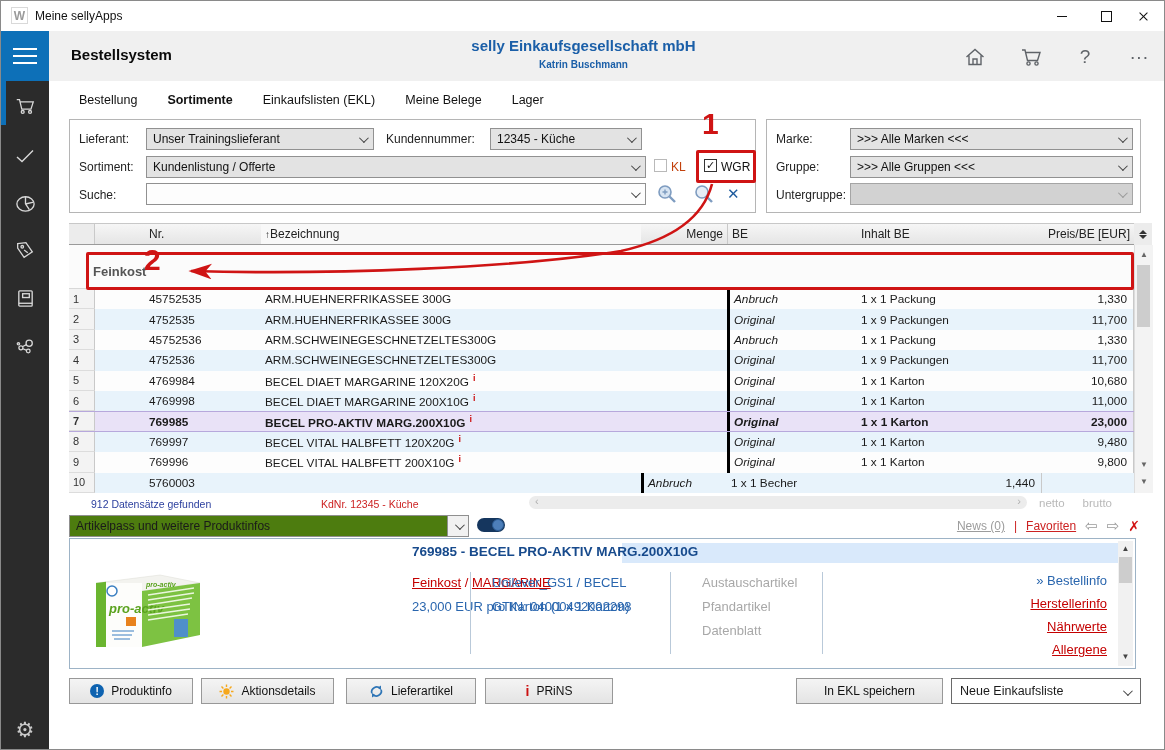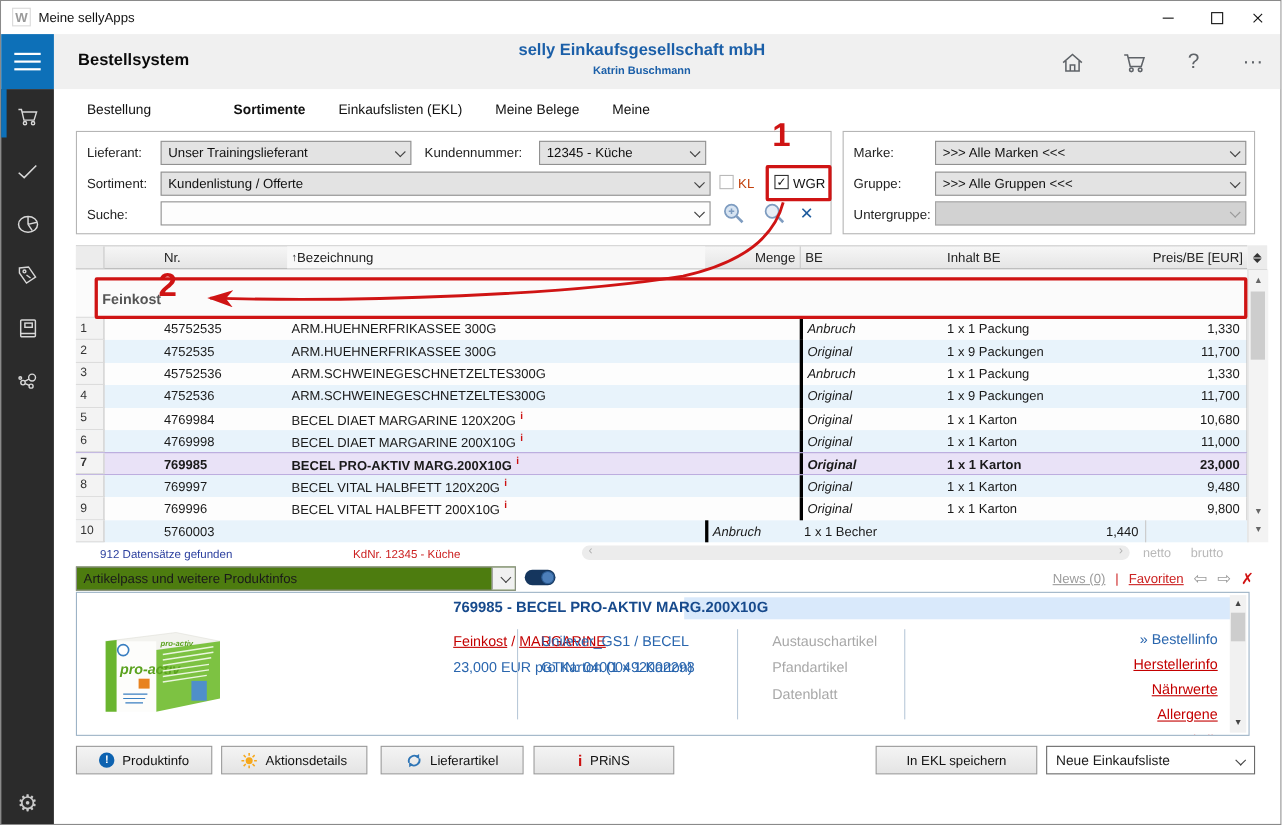--- a/index.html
+++ b/index.html
@@ -30,21 +30,21 @@
   .hicon svg{stroke:#5f6368;fill:none;stroke-width:1.4px;}
   .htext{font-size:19px;color:#5f6368;font-weight:400;}
   
   .sidebar{left:0;top:80px;width:48px;height:670px;background:#2b2b2b;}
   .side-indicator{left:0;top:80px;width:5px;height:44px;background:#0d70b8;}
   .sicon{left:0;width:48px;height:34px;display:flex;align-items:center;justify-content:center;}
   .sicon svg{stroke:#d8d8d8;fill:none;stroke-width:1.4px;}
   .gear{color:#c9c9c9;font-size:21px;}
   
   .tabs{left:78px;top:92px;display:flex;gap:30px;font-size:12.5px;color:#111;}
-  .tab.active{font-weight:bold;margin-left:45px;}
+  .tab.active{font-weight:bold;}
   
   .fbox{border:1px solid #b5b5b5;background:#fff;box-sizing:border-box;}
   .flabel{font-size:12px;color:#222;}
   .combo{box-sizing:border-box;height:22px;border:1px solid #919191;background:#e3e3e3;
          font-size:12px;color:#111;display:flex;align-items:center;padding-left:6px;position:absolute;}
   .combo.white{background:#fdfdfd;}
   .combo.disabled{background:#d2d2d2;border-color:#a5a5a5;}
   .chev{position:absolute;right:7px;top:7px;width:6px;height:6px;border-right:1.6px solid #444;
         border-bottom:1.6px solid #444;transform:rotate(45deg) translateY(-2px);}
   .combo.disabled .chev{border-color:#9a9a9a;}
@@ -232,21 +232,21 @@
   </div>
   <div class="abs sicon" style="top:712px">
     <span class="gear">⚙</span>
   </div>
 
   <div class="abs tabs">
     <span class="tab">Bestellung</span>
     <span class="tab active">Sortimente</span>
     <span class="tab">Einkaufslisten (EKL)</span>
     <span class="tab">Meine Belege</span>
-    <span class="tab">Meine</span>
+    <span class="tab">Lager</span>
   </div>
 
   <div class="abs fbox" style="left:68px;top:118px;width:687px;height:94px"></div>
   <div class="abs flabel" style="left:78px;top:131px">Lieferant:</div>
   <div class="combo" style="left:145px;top:127px;width:228px">
       <span>Unser Trainingslieferant</span>
       <i class="chev"></i>
     </div>
   <div class="abs flabel" style="left:385px;top:131px">Kundennummer:</div>
   <div class="combo" style="left:489px;top:127px;width:152px">

